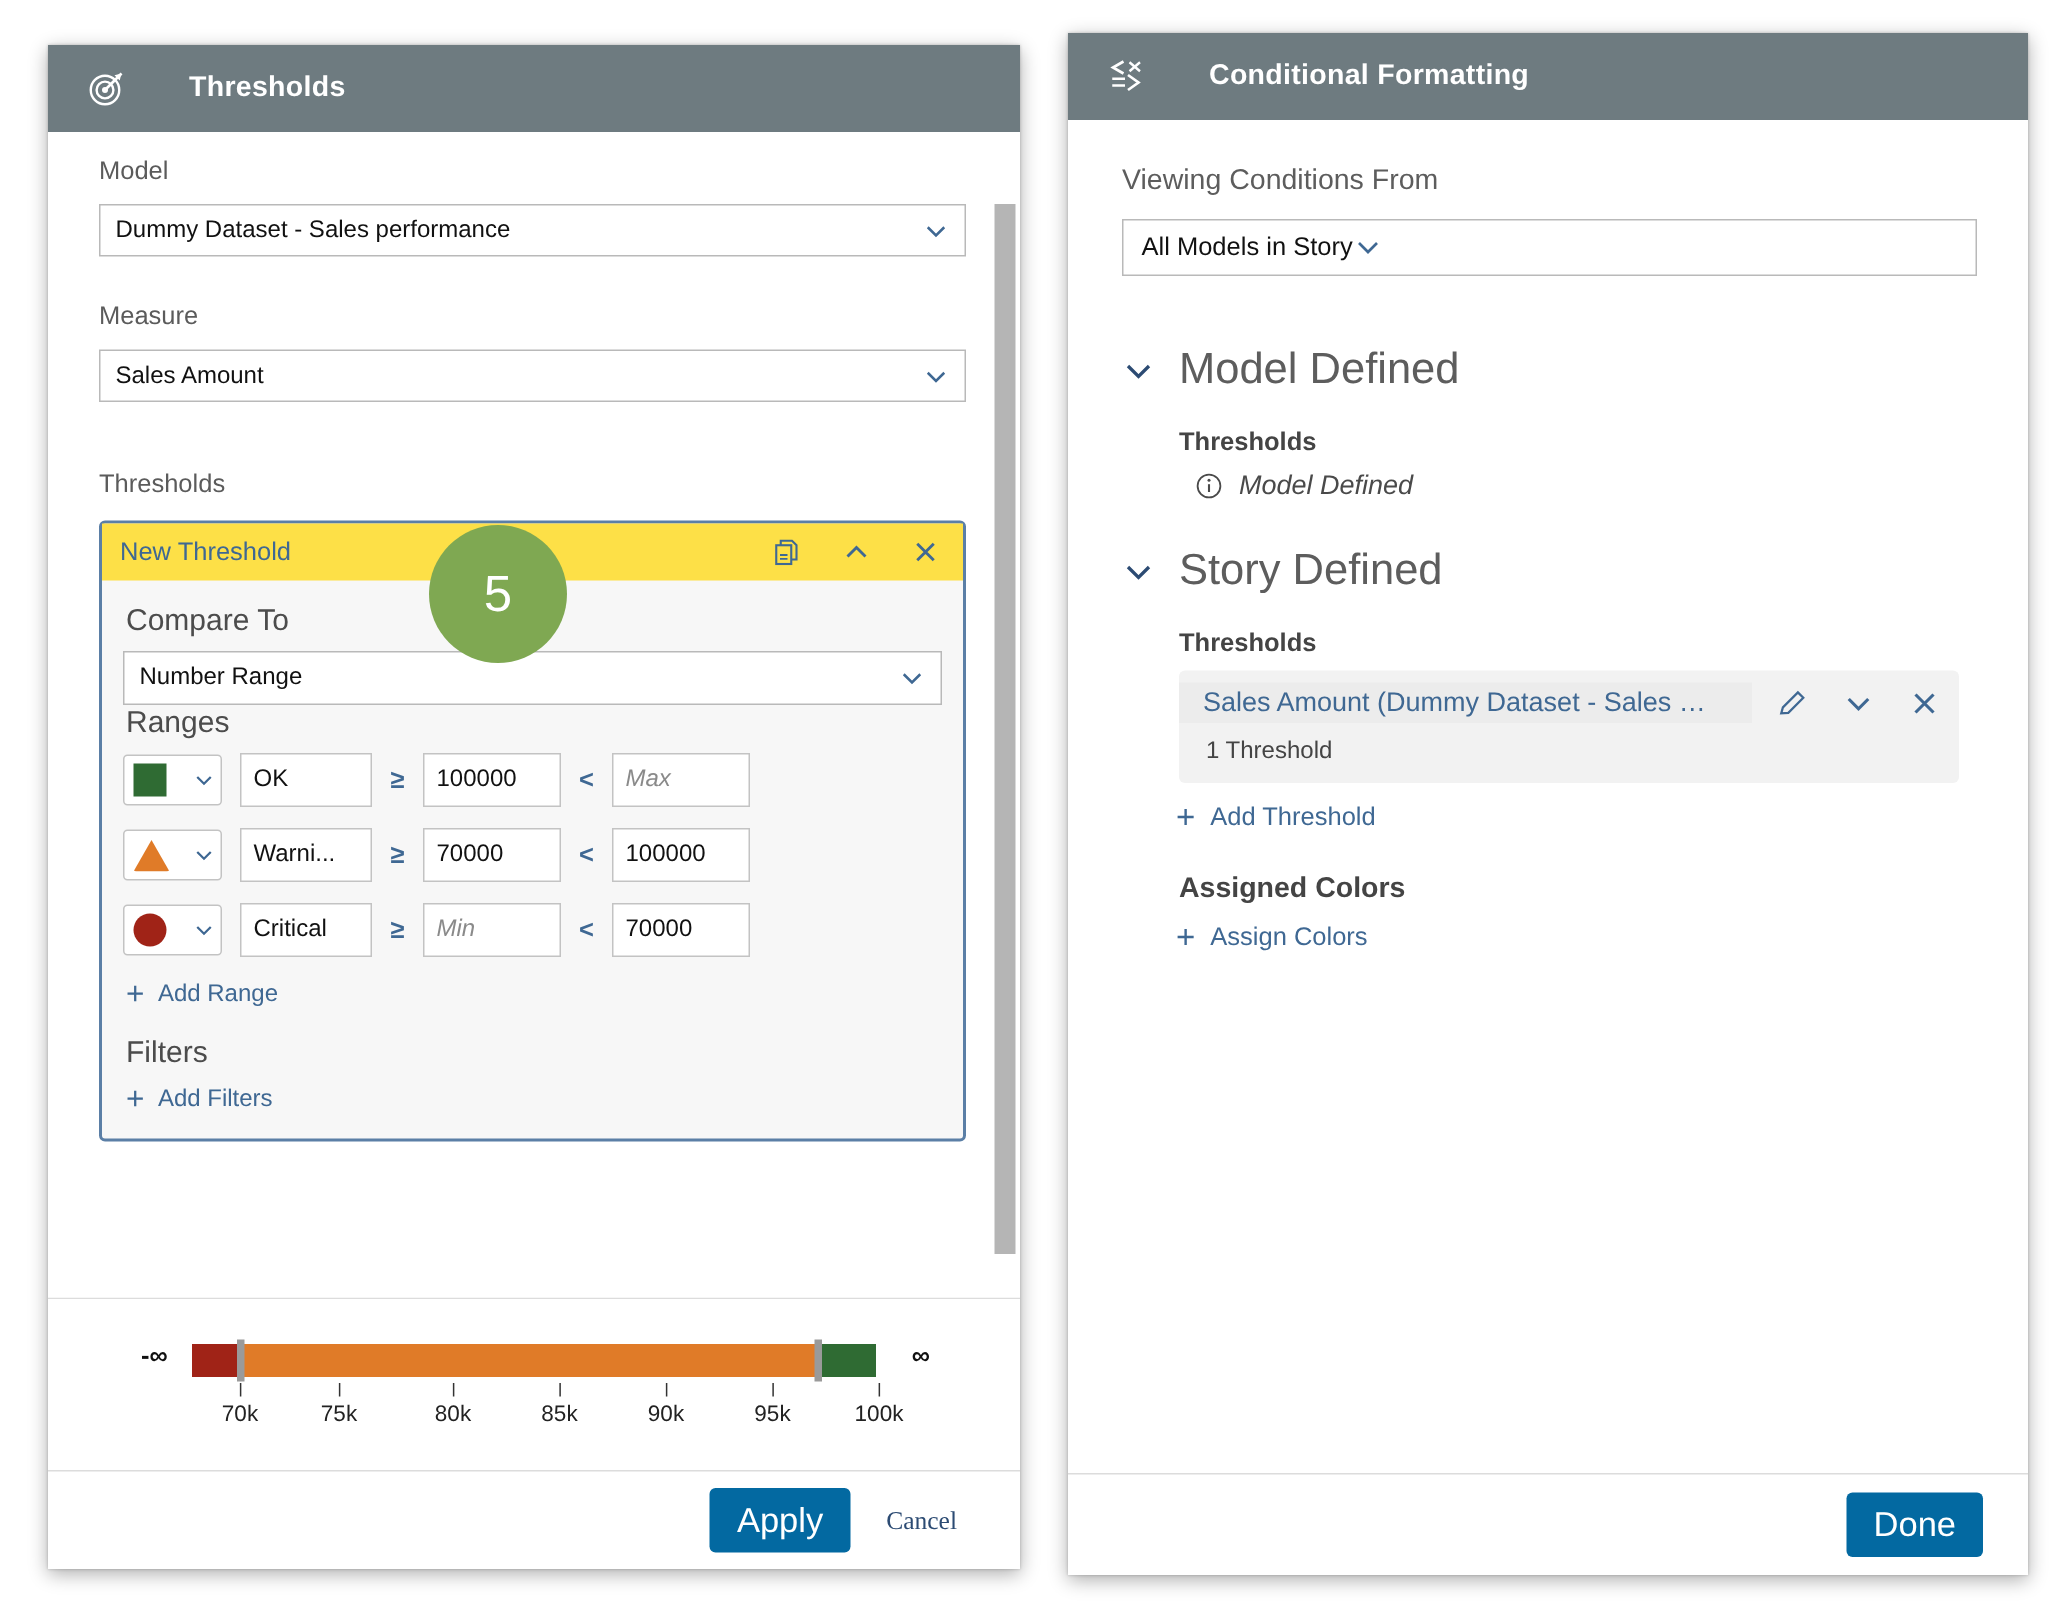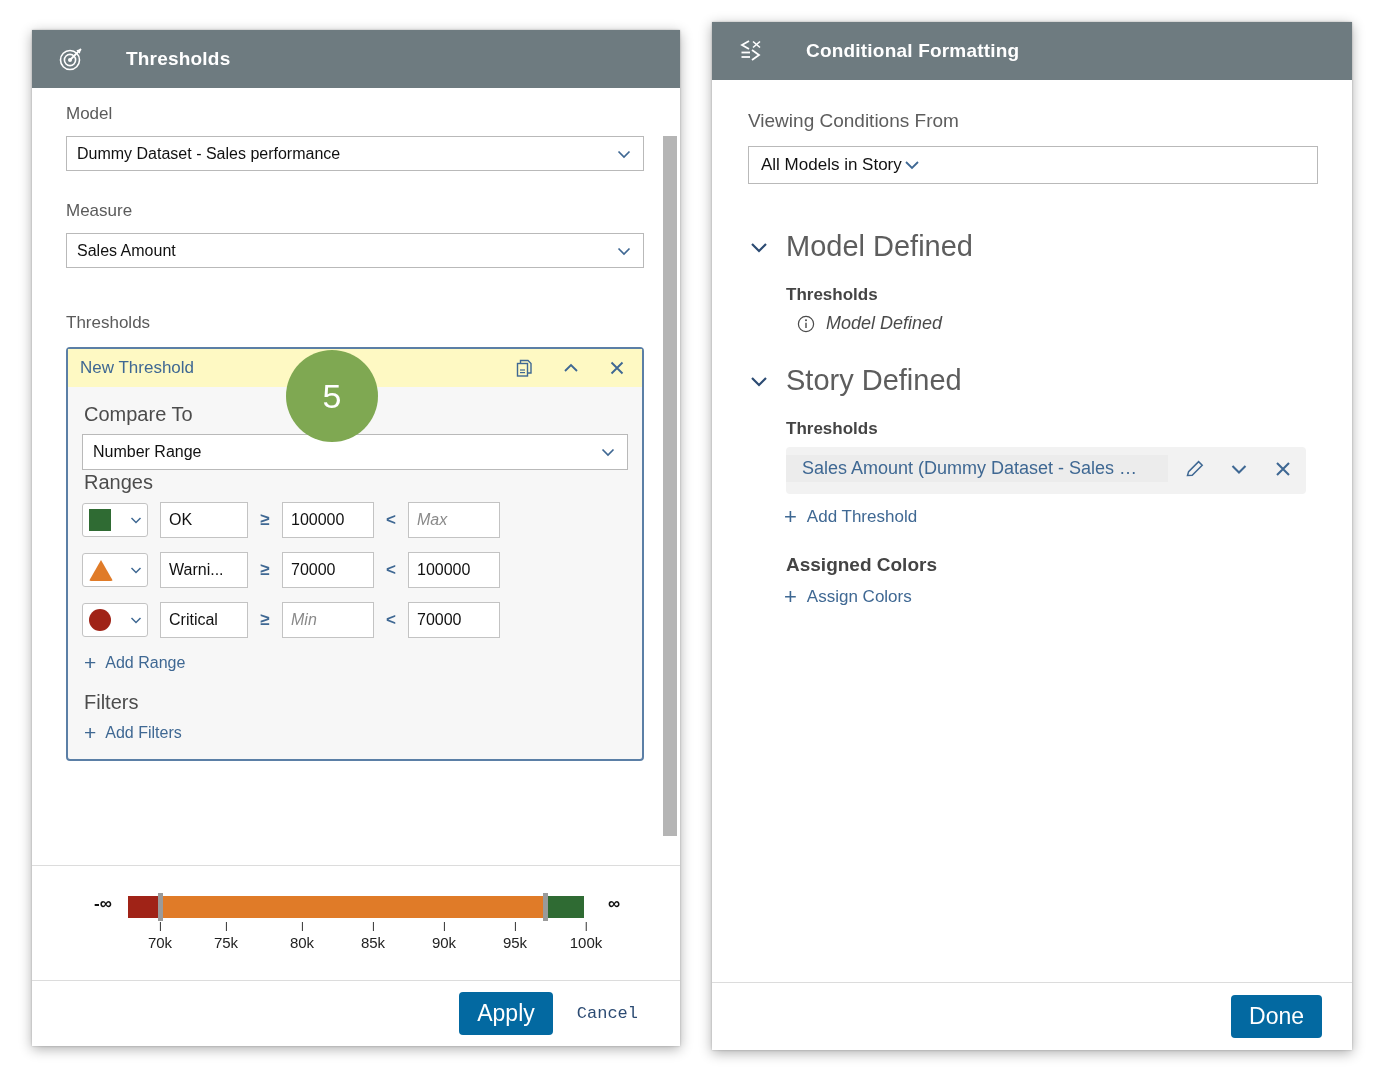--- a/index.html
+++ b/index.html
@@ -83,21 +83,21 @@
     border: 2px solid #5b7fa6;
     border-radius: 4px;
     background: #f7f7f7;
     padding: 0;
     margin-top: 14px;
   }
   .thr-card-head {
     display: flex; align-items: center;
     height: 38px;
     padding: 0 14px 0 12px;
-    background: #fef9c3;
+    background: #fde047;
   }
   .thr-card-title {
     color: #3f6893;
     font-size: 17px;
     flex: 1 1 auto;
   }
   .thr-card-actions { display: flex; align-items: center; gap: 24px; }
   .icon-btn {
     width: 22px; height: 22px;
     display: flex; align-items: center; justify-content: center;
@@ -225,21 +225,21 @@
     border-radius: 4px;
     padding: 8px 18px;
     font-size: 23px;
     font-family: inherit;
     cursor: pointer;
   }
   .btn-link {
     background: none; border: none;
     color: #2c4b73;
     font-size: 17px;
-    font-family: Liberation Mono, monospace;
+    font-family: Liberation Serif, serif;
     padding: 8px 14px;
     cursor: pointer;
   }
 
   
   .vscroll {
     position: absolute;
     right: 3px; top: 0; width: 14px; bottom: 0;
     background: transparent;
   }
@@ -623,20 +623,21 @@
                   <path d="M4.5 8 L11 14.5 L17.5 8" fill="none" stroke="#3f6893" stroke-width="2.1"></path>
                 </svg>
             </span>
             <span class="icon-btn">
               <svg width="22" height="22" viewBox="0 0 22 22">
                   <path d="M5 5 L17 17 M17 5 L5 17" stroke="#3f6893" stroke-width="2.1"></path>
                 </svg>
             </span>
           </span>
         </div>
+        <div class="thr-item-sub">1 Threshold</div>
       </div>
 
       <div class="r-add">
         <span class="plus">+</span>
         <span>Add Threshold</span>
       </div>
 
       <div class="assigned-head">Assigned Colors</div>
 
       <div class="r-add" style="margin-top:10px;">

